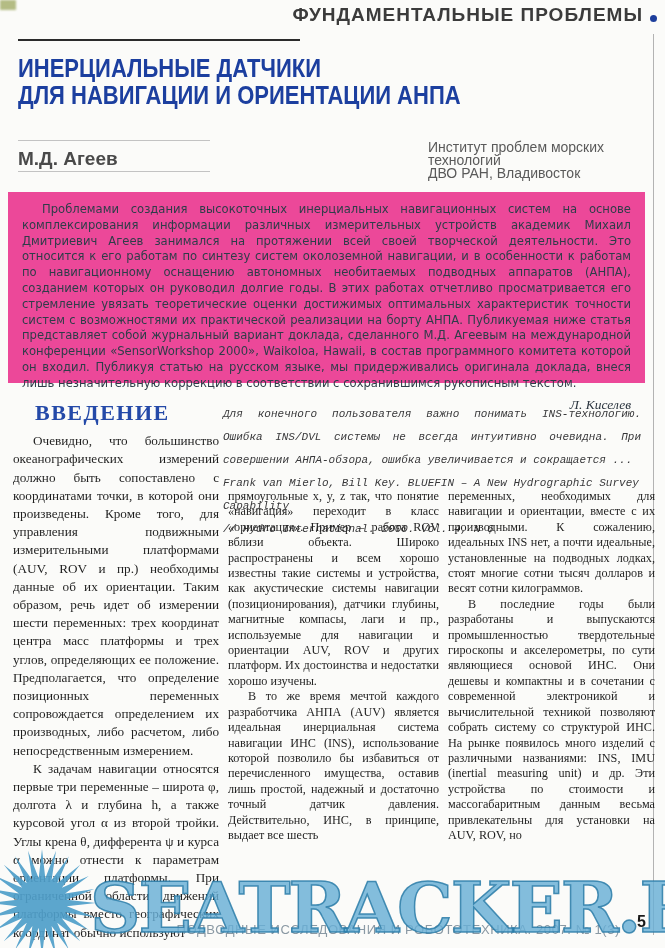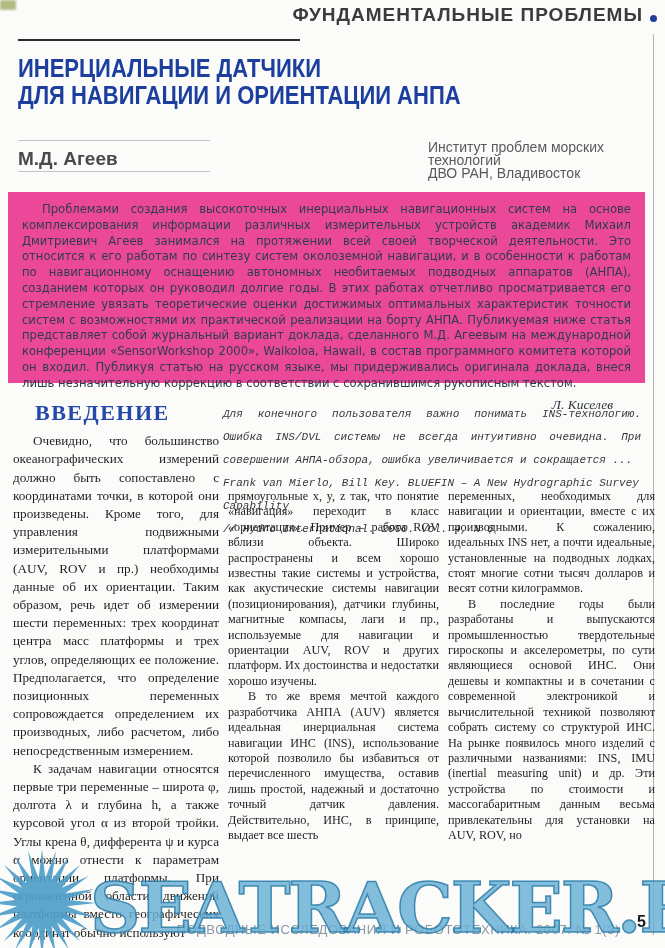--- a/index.html
+++ b/index.html
@@ -30,21 +30,21 @@
   .rule-top{top:140px;} .rule-bottom{top:171px;}
   .author-name{left:18px;top:148px;font-size:19px;font-weight:bold;color:#4a4a4a;}
   .affiliation{left:428px;top:141px;font-size:14px;line-height:13px;color:#5a5a5a;}
 
   
   .abstract-box{left:8px;top:192px;width:609px;height:173px;background:#ec4899;
     padding:10px 14px 8px 14px;}
   .abstract-text{font-family:"DejaVu Sans",sans-serif;font-size:11.6px;line-height:15.8px;
     color:#2e3d49;text-align:justify;text-indent:20px;margin:0;}
   .abstract-sign{font-family:"Liberation Serif",serif;font-style:italic;font-size:13.5px;
-    color:#2c3640;text-align:right;margin:5px 18px 0 0;}
+    color:#2c3640;text-align:right;margin:5px 0 0 0;}
 
   
   .epigraph{left:223px;top:403px;width:418px;font-family:Liberation Mono, monospace;
     font-style:italic;font-size:11px;line-height:23px;color:#38383a;}
   .epigraph p{margin:0;}
   .epigraph .quote{text-align:justify;}
 
   
   .col{font-family:"Liberation Serif",serif;color:#1f1f1f;text-align:justify;}
   .col p{margin:0;}

